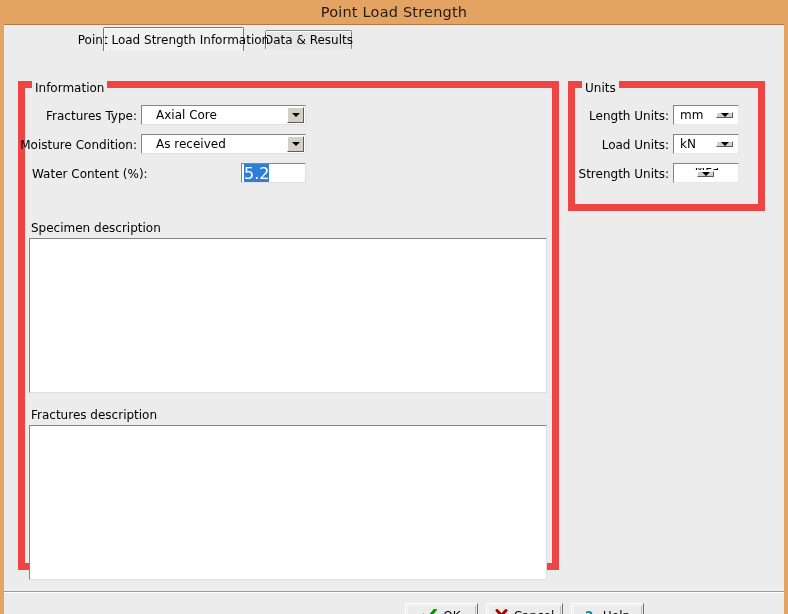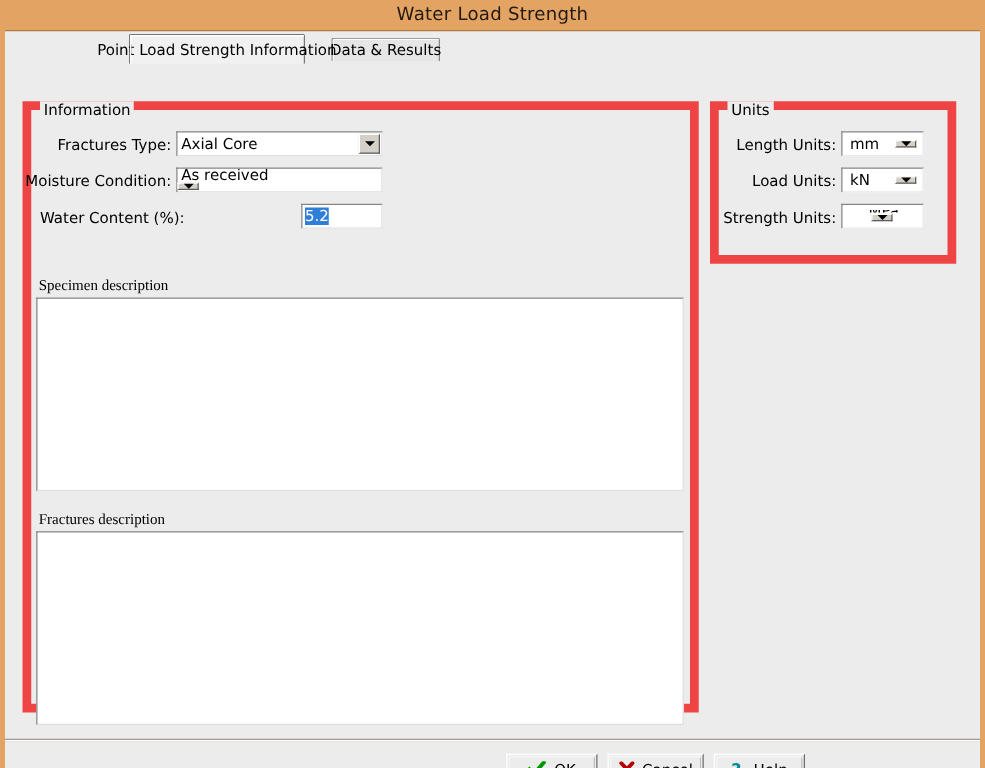--- a/index.html
+++ b/index.html
@@ -130,39 +130,38 @@
     color: #000;
     text-align: right;
     white-space: nowrap;
   }
   .lbl-left {
     position: absolute;
     font-size: 12px;
     color: #000;
     text-align: center;
     white-space: nowrap;
-    font-family: Liberation Serif, serif;
   }
   
   .combo {
     position: absolute;
     box-sizing: border-box;
     background: #ffffff;
     border-top: 1px solid #848484;
     border-left: 1px solid #848484;
     border-right: 1px solid #e0e0e0;
     border-bottom: 1px solid #e0e0e0;
     display: flex;
     align-items: stretch;
   }
   .combo-text {
     flex: 1;
     display: flex;
     align-items: center;
-    padding-left: 3px;
+    padding-left: 14px;
     font-size: 12px;
     color: #000;
     overflow: hidden;
     white-space: nowrap;
   }
   .combo-btn {
     width: 17px;
     margin: 1px 1px 1px 0;
     background: #d4d0c8;
     border-top: 1px solid #ffffff;
@@ -209,21 +208,21 @@
     position: absolute;
     box-sizing: border-box;
     background: #ffffff;
     border-top: 1px solid #848484;
     border-left: 1px solid #848484;
     border-right: 1px solid #e0e0e0;
     border-bottom: 1px solid #e0e0e0;
     display: flex;
     align-items: center;
     padding-left: 2px;
-    font-size: 12px;
+    font-size: 16px;
     overflow: hidden;
     white-space: nowrap;
   }
   .sel {
     background: #2f7fd8;
     color: #ffffff;
     padding: 0 0px;
   }
   
   .memo {
@@ -311,21 +310,21 @@
     width: 4px; height: 566px;
     background: #e3a463;
   }
 </style>
 </head>
 <body>
 
 <div class="window">
 
   <div class="titlebar">
-    <span class="titlebar-text">Water Load Strength</span>
+    <span class="titlebar-text">Point Load Strength</span>
   </div>
 
   <div class="left-strip"></div>
   <div class="right-strip"></div>
   <div class="bottom-strip"></div>
 
   <div class="client">
 
     <div class="tabstrip">
 
@@ -355,21 +354,21 @@
 
       <div class="lbl" style="left:20px; top:58px; width:113px;">Fractures Type:</div>
       <div class="combo" style="left:137px; top:54px; width:165px; height:20px;">
         <div class="combo-text">Axial Core</div>
         <div class="combo-btn">
           <span class="arrow-down"></span>
         </div>
       </div>
 
       <div class="lbl" style="left:12px; top:87px; width:121px;">Moisture Condition:</div>
-      <div class="combo" style="left:137px; top:83px; width:165px; height:20px;flex-direction:column;">
+      <div class="combo" style="left:137px; top:83px; width:165px; height:20px;">
         <div class="combo-text">As received</div>
         <div class="combo-btn">
           <span class="arrow-down"></span>
         </div>
       </div>
 
       <div class="lbl" style="left:28px; top:116px; width:105px;">Water Content (%):</div>
       <div class="textinput" style="left:237px; top:112px; width:65px; height:20px;">
         <span class="sel">5.2</span>
       </div>

